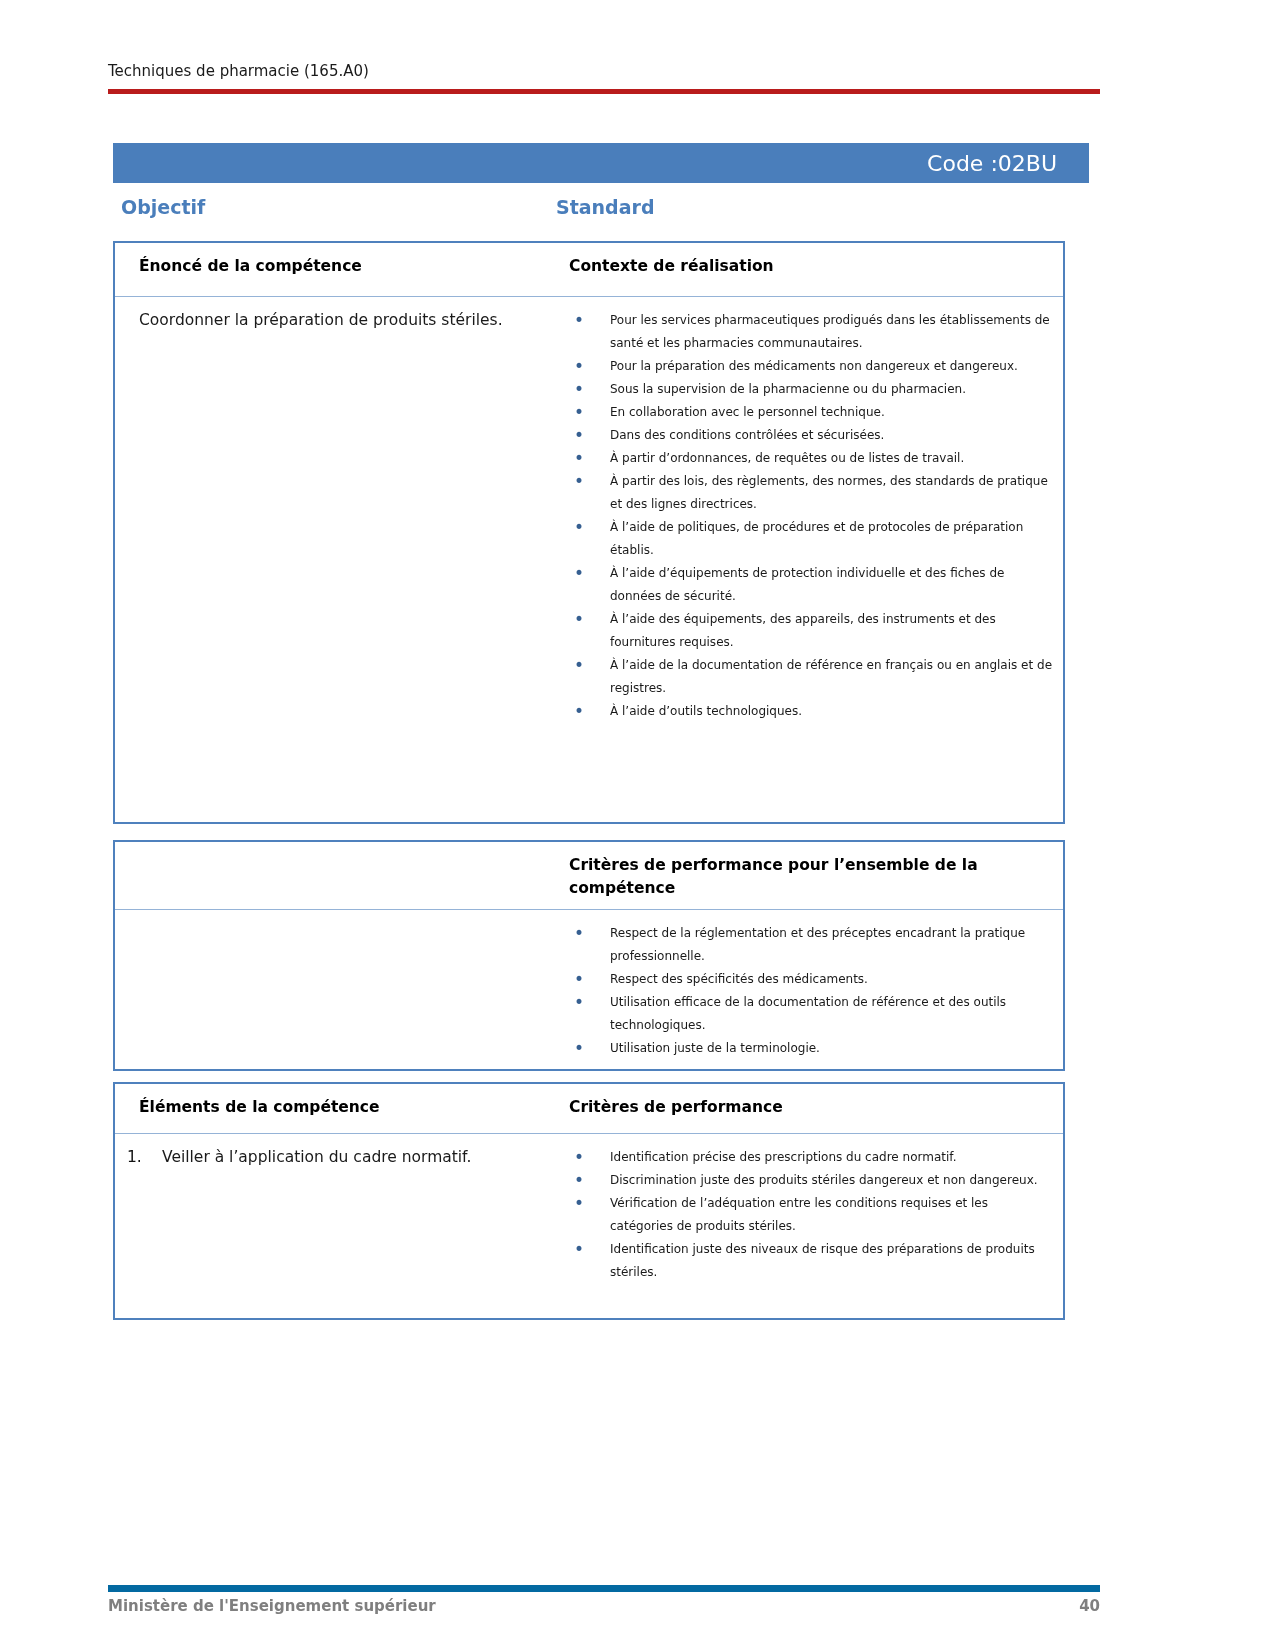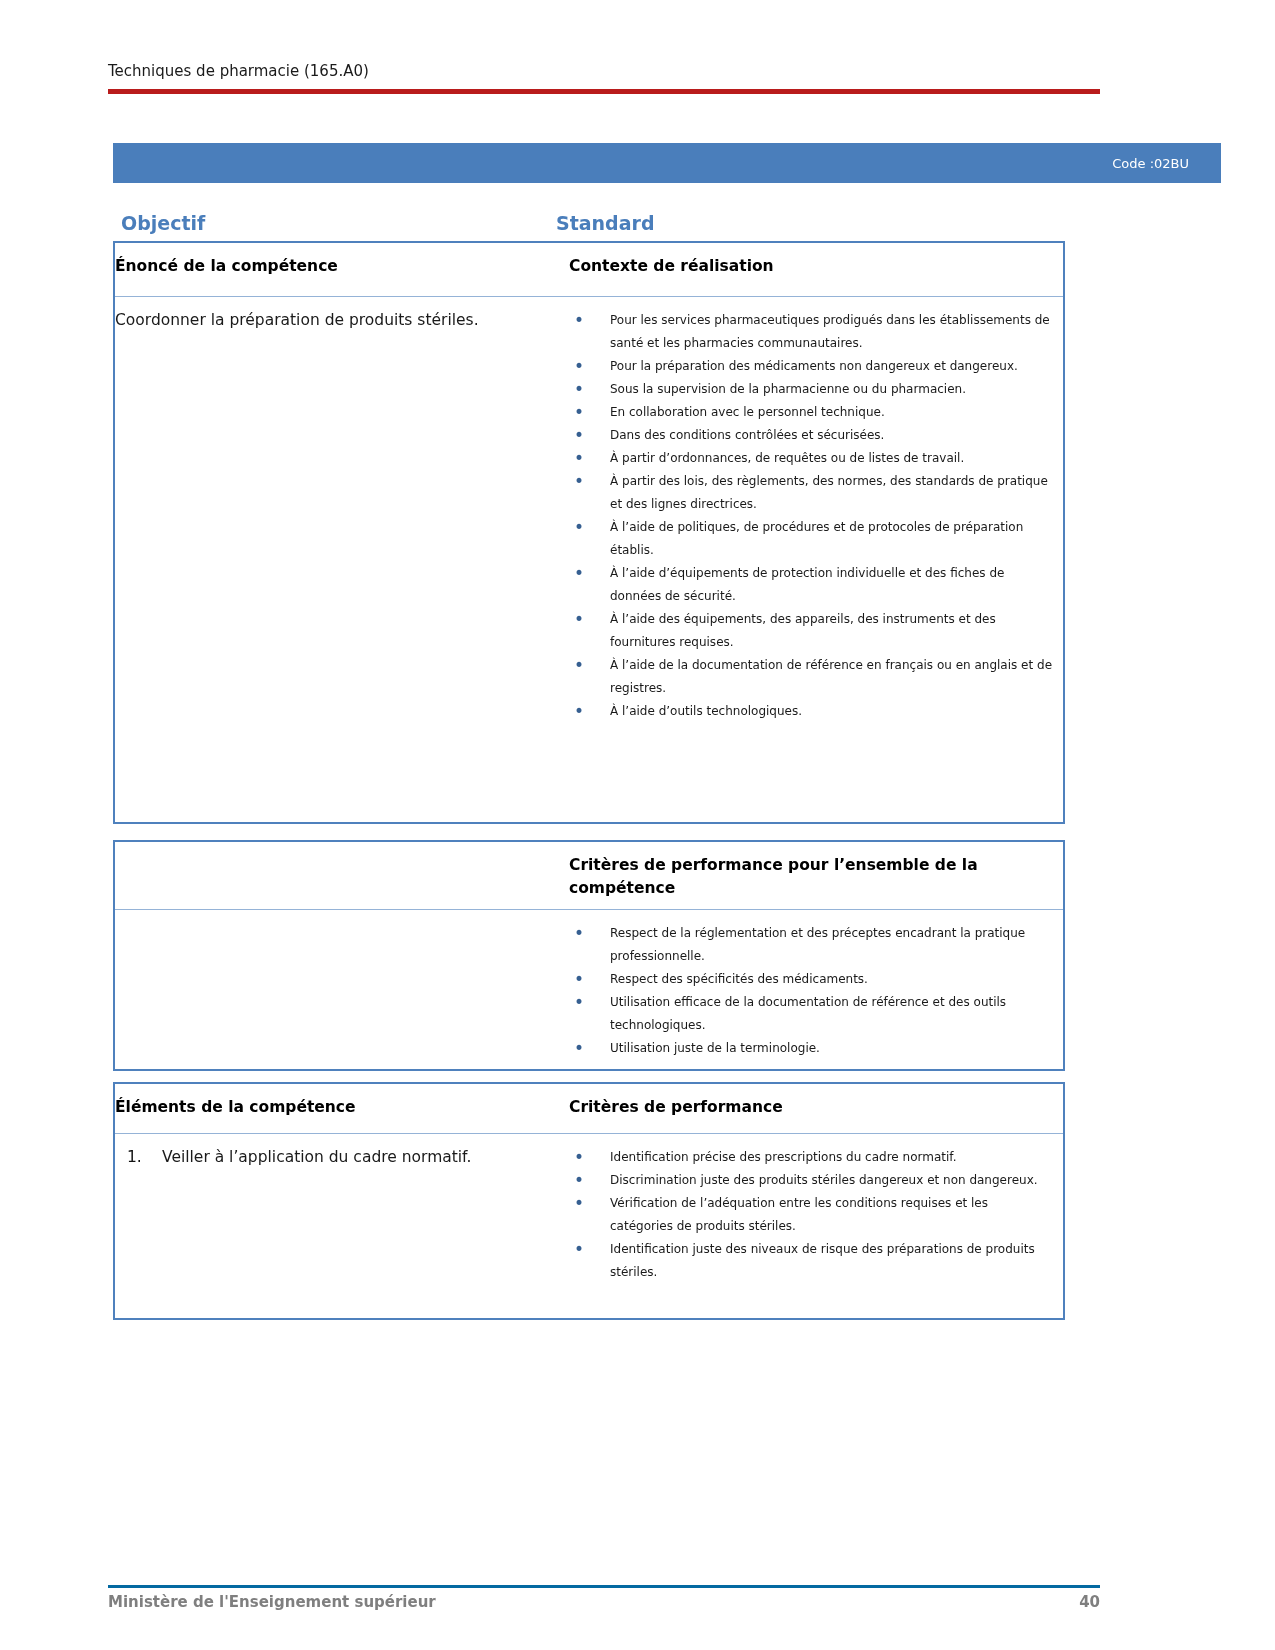--- a/index.html
+++ b/index.html
@@ -16,44 +16,44 @@
   
   .running-header {
     position:absolute; left:108px; top:62px; width:992px;
     font-size:15px; color:#1a1a1a;
     padding-bottom:9px;
     border-bottom:5px solid #b91c1c;
   }
 
   
   .code-banner {
-    position:absolute; left:113px; top:143px; width:1108px; height:40px;
+    position:absolute; left:113px; top:143px; width:976px; height:40px;
     background:#4A7EBB; color:#ffffff;
     display:flex; align-items:center; justify-content:flex-end;
-    font-size:13px; padding-right:32px;
+    font-size:22px; padding-right:32px;
   }
   .code-banner .code-value { }
 
   
-  .col-headings { position:absolute; left:113px; top:212px; width:952px; height:28px;text-align:right; }
+  .col-headings { position:absolute; left:113px; top:196px; width:952px; height:28px;text-align:right; }
   .col-heading { position:absolute; top:0; font-size:19px; font-weight:bold; color:#4A7EBB; }
   .col-heading.left-h { left:8px; }
   .col-heading.right-h { left:443px; }
 
   
   .tbl {
     position:absolute; left:113px; width:952px;
     border:2px solid #4F81BD; background:#ffffff;
   }
   .tbl1 { top:241px; }
   .tbl2 { top:840px; }
   .tbl3 { top:1082px; }
   .row { display:grid; grid-template-columns:443px 1fr; }
   .row.head { border-bottom:1px solid #95B3D7; }
-  .cell { padding:12px 10px 9px 0; }
+  .cell { padding:12px 10px 9px 24px; }
   .cell.rightcol { padding-left:11px; padding-right:10px; }
   .th { font-size:15.5px; font-weight:bold; color:#000000; line-height:23px; }
   .bodytext { font-size:15.5px; line-height:23px; color:#1a1a1a; }
 
   .t1-head { min-height:54px; }
   .t1-body { min-height:525px; }
   .t2-head { min-height:64px; }
   .t2-body { min-height:156px; }
   .t3-head { min-height:50px; }
   .t3-body { min-height:184px; }
@@ -69,21 +69,21 @@
     position:absolute; left:16px; top:0;
     color:#365F91; font-size:17px; line-height:23px;
   }
 
   .numbered { display:grid; grid-template-columns:35px 1fr; }
   .numbered .num { font-size:15.5px; line-height:23px; }
 
   
   .page-footer {
     position:absolute; left:108px; top:1585px; width:992px;
-    border-top:3px solid #0369a1;
+    border-top:7px solid #0369a1;
     padding-top:5px;
     display:flex; justify-content:space-between;
     font-size:15px; font-weight:bold; color:#7F7F7F;
   }
 </style>
 </head>
 <body>
 
 <div class="page">
 

